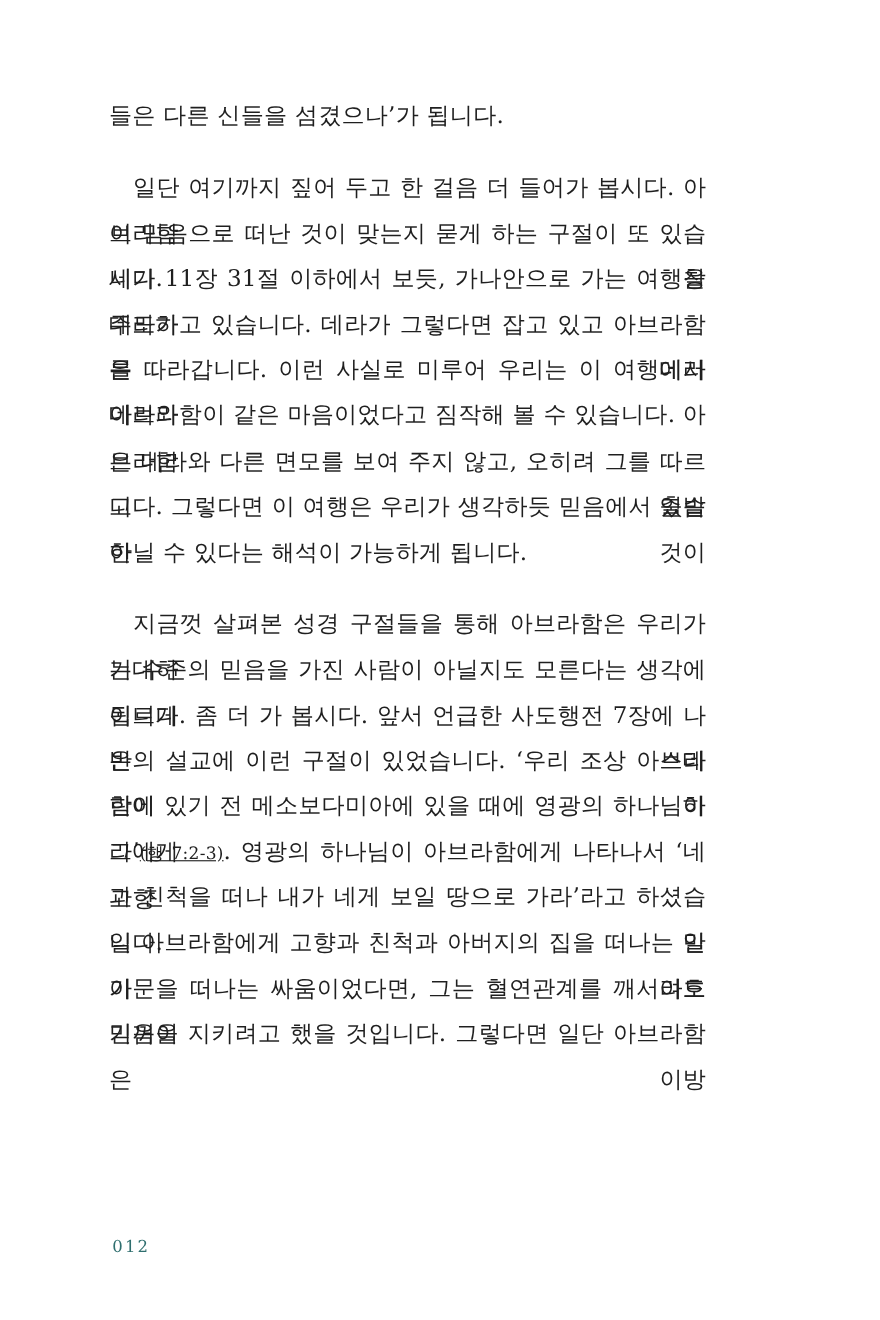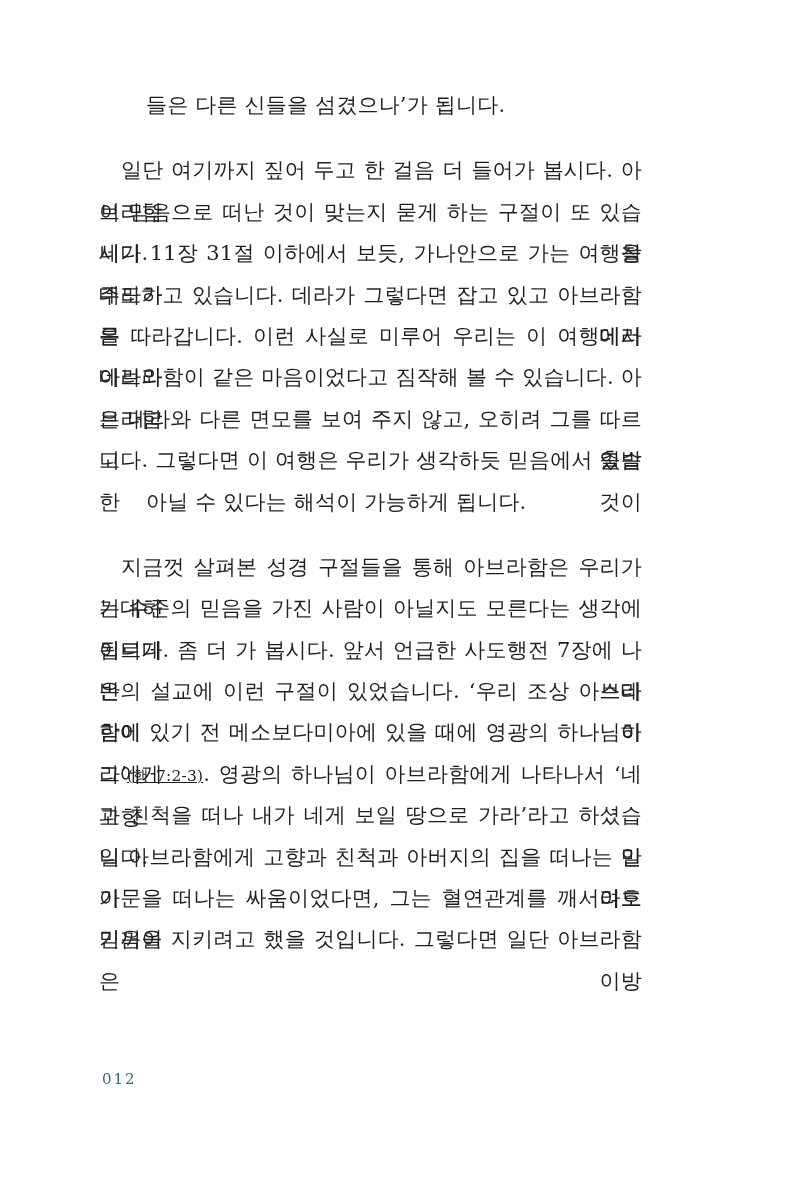--- a/index.html
+++ b/index.html
@@ -25,34 +25,33 @@
     letter-spacing: 0.2px;
   }
   .line {
     text-align: justify;
     text-align-last: justify;
     height: 41.4px;
     overflow: visible;
   }
   .line.end {
     text-align-last: left;
-    margin-left: 47px;
   }
   .line.indent {
     text-indent: 22px;
     margin-top: 24px;
   }
   .line .small {
     font-size: 15.5px;
     text-decoration: underline;
   }
   .page-number {
     position: absolute;
     left: 102px;
-    top: 1070px;
+    top: 1124px;
     font-size: 15px;
     letter-spacing: 2px;
     color: #2e6e6e;
     font-family: "DejaVu Serif", "Liberation Serif", serif;
   }
 </style>
 </head>
 <body style="background: rgb(255, 255, 255);">
 
 <div class="text-block" style="color: rgb(31, 31, 31);">

